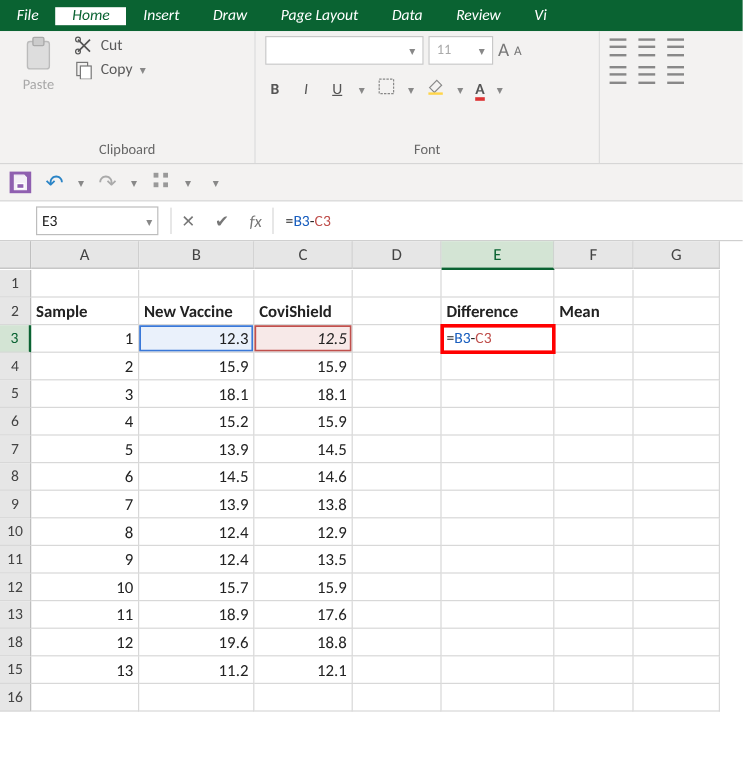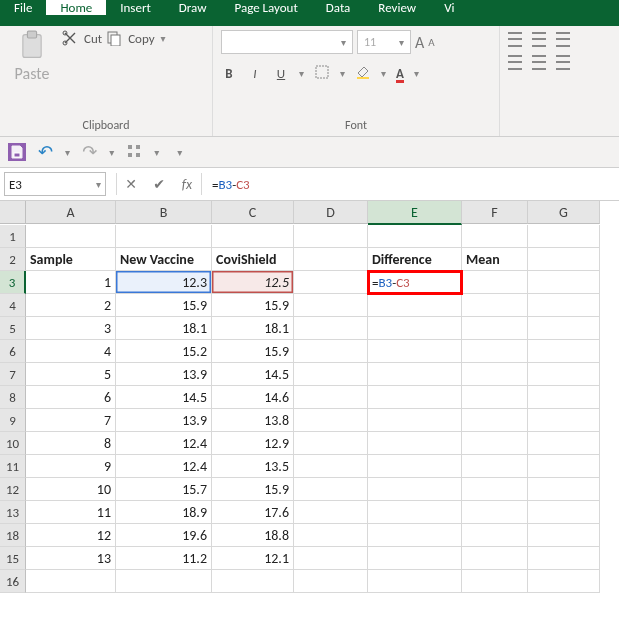--- a/index.html
+++ b/index.html
@@ -1,49 +1,49 @@
 <!DOCTYPE html>
 <html><head>
 <meta charset="utf-8">
 <style>
   html,body{margin:0;padding:0;font-family:"Segoe UI",Calibri,Arial,sans-serif;font-size:13px;background:#fff;width:619px;height:640px;overflow:hidden;color:#222;}
   
-  .tabbar{display:flex;height:26px;background:#0a6332;color:#fff;align-items:flex-start;}
+  .tabbar{display:flex;height:26px;background:#0a6332;color:#fff;align-items:center;font-style:italic;}
   .tab{padding:0 14px;display:flex;align-items:center;font-size:13px;cursor:pointer;}
   .tab.active{background:#fff;color:#0a6332;}
   
   .ribbon{display:flex;height:110px;background:#f3f2f1;border-bottom:1px solid #cfcfcf;}
   .group{border-right:1px solid #ddd;padding:4px 8px 2px 8px;display:flex;flex-direction:column;}
   .group-body{flex:1;display:flex;align-items:flex-start;}
   .group-label{text-align:center;font-size:12px;color:#666;height:18px;display:flex;align-items:center;justify-content:center;}
   
   .paste{display:flex;flex-direction:column;align-items:center;justify-content:center;width:48px;color:#a8a8a8;gap:2px;}
   .paste svg{width:28px;height:32px;}
-  .paste span{font-size:16px;}
-  .clip-list{display:flex;flex-direction:row;gap:4px;margin-left:6px;color:#5a5a5a;}
+  .paste span{font-size:12px;}
+  .clip-list{display:flex;flex-direction:column;gap:4px;margin-left:6px;color:#5a5a5a;}
   .clip-item{display:flex;align-items:center;gap:6px;font-size:13px;}
   .clip-item.dis{color:#b5b5b5;}
   .caret{font-size:10px;color:#888;}
   
   .font-row1{display:flex;gap:4px;align-items:center;}
   .sel{border:1px solid #c8c8c8;background:#fff;color:#aaa;font-size:12px;height:22px;display:flex;align-items:center;padding:0 6px;}
   .font-row2{display:flex;gap:10px;align-items:center;margin-top:10px;color:#555;}
   .ctl{min-width:16px;text-align:center;color:#555;}
   .Asize{color:#777;}
   .align-col{display:flex;flex-direction:column;gap:8px;color:#666;padding-top:2px;}
   .align-row{display:flex;gap:10px;}
   .align-row span{width:14px;height:11px;display:inline-block;border-top:2px solid #888;border-bottom:2px solid #888;position:relative;}
   .align-row span::after{content:"";position:absolute;top:4px;left:0;width:100%;height:2px;background:#888;}
   
   .qat{height:30px;background:#f3f2f1;border-bottom:1px solid #cfcfcf;display:flex;align-items:center;gap:12px;padding:0 8px;color:#555;}
   .qat svg{width:16px;height:16px;}
   .sq{width:18px;height:18px;background:#8f5fb0;display:flex;align-items:center;justify-content:center;}
   .sq svg{stroke:#fff;fill:#fff;}
   
-  .fbar{height:32px;border-bottom:1px solid #cfcfcf;display:flex;align-items:center;background:#fff;}
+  .fbar{height:32px;border-bottom:1px solid #cfcfcf;display:flex;align-items:center;background:#fff;padding-left:26px;}
   .namebox{width:92px;height:22px;border:1px solid #bdbdbd;margin:0 0 0 4px;display:flex;align-items:center;justify-content:space-between;padding:0 4px;font-size:13px;background:#fff;}
   .fbar .fbtn{width:28px;text-align:center;color:#777;font-size:14px;}
   .fx{font-style:italic;}
   .finput{flex:1;padding-left:10px;font-size:13px;display:flex;align-items:center;height:100%;}
   .tokB{color:#1a5fbf;text-align:right;}
   .tokC{color:#c0504d;}
   
   .sheet{display:grid;grid-template-columns:26px 90px 96px 82px 74px 94px 66px 72px;font-size:14px;}
   .hd{background:#e6e6e6;border-right:1px solid #cfcfcf;border-bottom:1px solid #bfbfbf;height:22px;display:flex;align-items:center;justify-content:center;color:#444;font-weight:400;}
   .hd.corner{background:#e6e6e6;border-right:1px solid #bfbfbf;}

